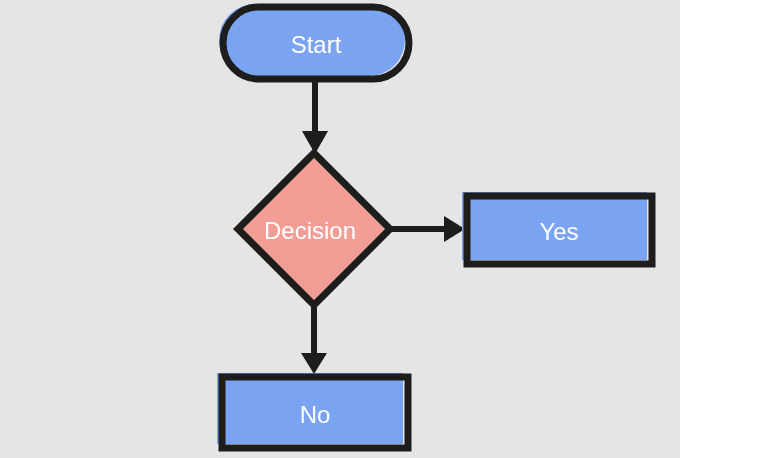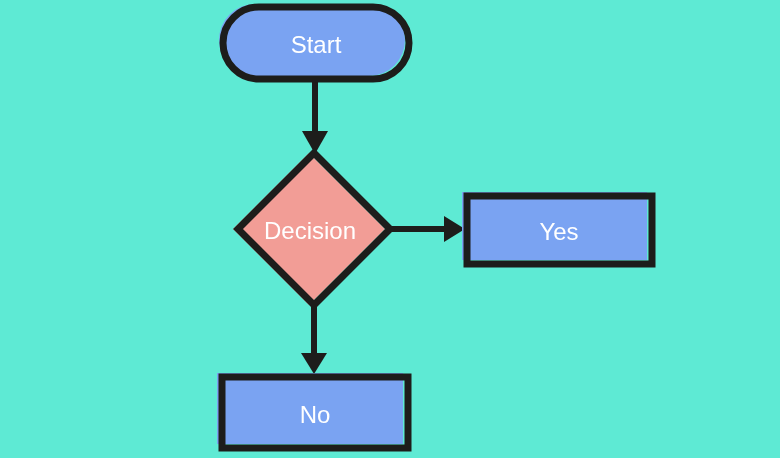--- a/index.html
+++ b/index.html
@@ -2,23 +2,23 @@
 <html><head>
 <meta charset="utf-8">
 <style>
   html, body {
     margin: 0;
     padding: 0;
     background: #ffffff;
   }
   .canvas {
     position: relative;
-    width: 780px;
+    width: 680px;
     height: 458px;
-    background: #5eead4;
+    background: #e5e5e5;
     overflow: hidden;
   }
   svg { display: block; }
   .node-outline {
     fill: none;
     stroke: #1d1d1b;
     stroke-width: 7;
     stroke-linejoin: miter;
   }
   .edge-line {

